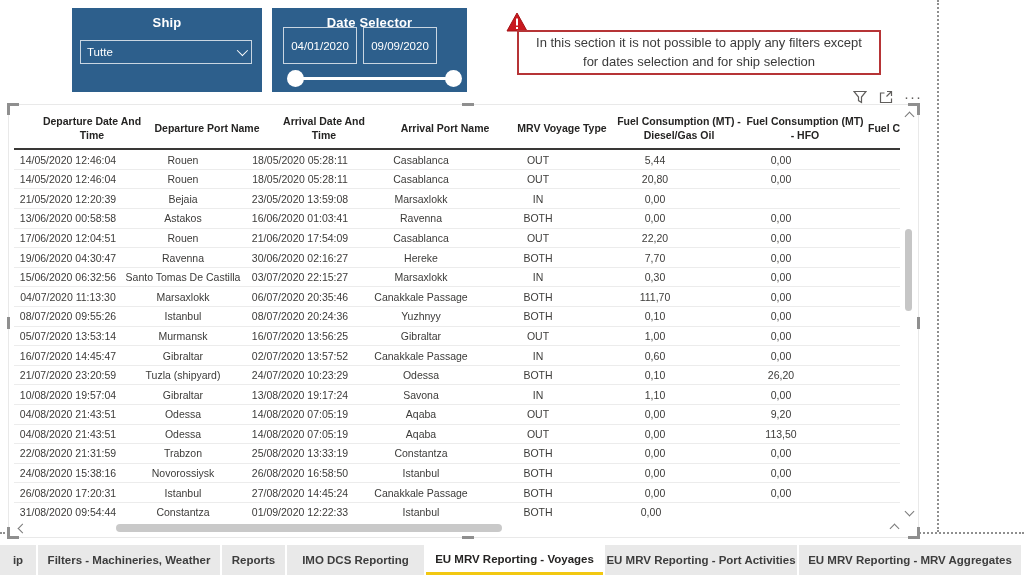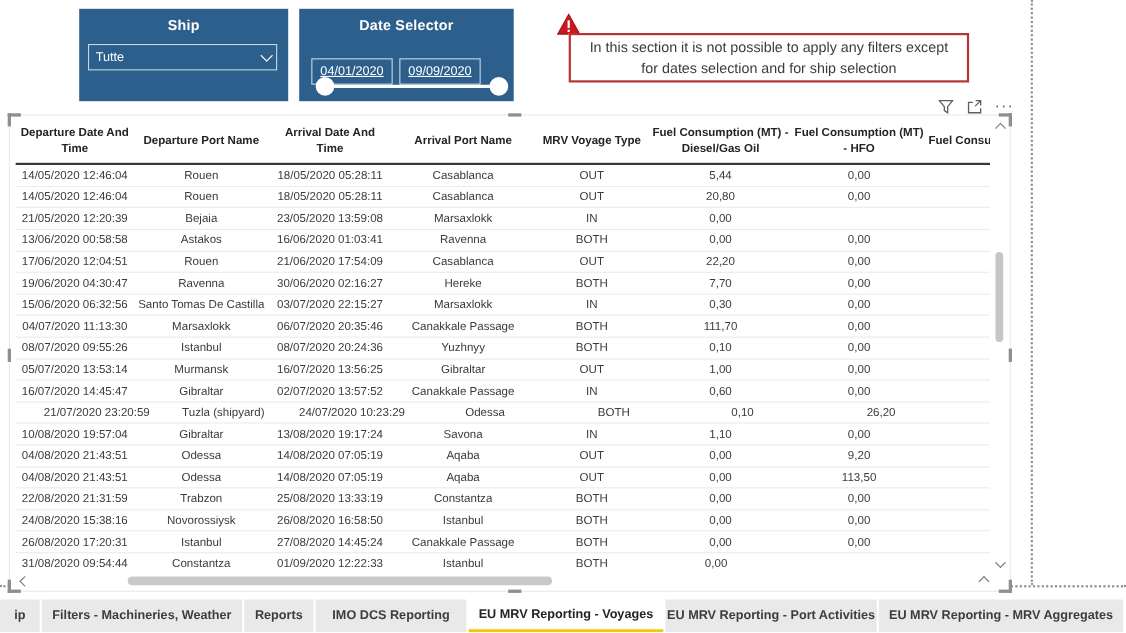--- a/index.html
+++ b/index.html
@@ -12,22 +12,22 @@
 
   
   .panel{position:absolute;background:#2d5f8c;color:#fff;}
   .panel-ship{left:72px;top:8px;width:190px;height:84px;}
   .panel-date{left:272px;top:8px;width:195px;height:84px;}
   .panel-title{text-align:center;font-weight:bold;font-size:13px;padding-top:7px;letter-spacing:.2px;}
   .dropdown{position:absolute;left:8px;top:32px;width:172px;height:24px;border:1px solid #c9d6e2;
     display:flex;align-items:center;font-size:11.5px;padding:0 6px;box-sizing:border-box;cursor:pointer;}
   .dropdown .chev{margin-left:auto;width:7px;height:7px;border-right:1.6px solid #fff;border-bottom:1.6px solid #fff;
     transform:rotate(45deg) translateY(-2px);}
-  .datebox{position:absolute;top:45px;height:24px;border:1px solid #c9d6e2;box-sizing:border-box;
-    display:flex;align-items:center;justify-content:center;font-size:11.5px;text-decoration:underline;}
+  .datebox{position:absolute;top:19px;height:37px;border:1px solid #c9d6e2;box-sizing:border-box;
+    display:flex;align-items:center;justify-content:center;font-size:11.5px;}
   .datebox.start{left:11px;width:74px;}
   .datebox.end{left:91px;width:74px;}
   .slider-track{position:absolute;left:22px;top:69px;width:160px;height:3px;background:#fff;border-radius:2px;}
   .slider-handle{position:absolute;top:62px;width:17px;height:17px;border-radius:50%;background:#fff;cursor:pointer;}
   .slider-handle.start{left:15px;}
   .slider-handle.end{left:173px;}
 
   
   .warn-box{position:absolute;left:517px;top:30px;width:364px;height:45px;border:2px solid #b63436;background:#fff;
     display:flex;align-items:center;justify-content:center;text-align:center;font-size:13px;color:#3b3b3b;line-height:1.45;padding:0 8px;box-sizing:border-box;}
@@ -130,21 +130,21 @@
     <div class="handle h-tr"></div>
     <div class="handle h-bl"></div>
     <div class="handle h-br"></div>
     <div class="handle h-t"></div>
     <div class="handle h-b"></div>
     <div class="handle h-l"></div>
     <div class="handle h-r"></div>
 
     <div class="tbl">
       <div class="thead">
-          <div class="th" style="width: 108px;">Departure Date And Time</div>
+          <div class="th" style="width: 108px; margin-left: 24px;">Departure Date And Time</div>
           <div class="th" style="width: 122px;">Departure Port Name</div>
           <div class="th" style="width: 112px;">Arrival Date And Time</div>
           <div class="th" style="width: 130px;">Arrival Port Name</div>
           <div class="th" style="width: 104px;">MRV Voyage Type</div>
           <div class="th" style="width: 130px;">Fuel Consumption (MT) - Diesel/Gas Oil</div>
           <div class="th" style="width: 122px;">Fuel Consumption (MT) - HFO</div>
           <div class="th th-clip" style="width: 67px;">Fuel Consu</div>
         </div>
       <div>
           <div class="tr">
@@ -251,21 +251,21 @@
             <div class="td" style="width: 108px;">16/07/2020 14:45:47</div>
             <div class="td" style="width: 122px;">Gibraltar</div>
             <div class="td" style="width: 112px;">02/07/2020 13:57:52</div>
             <div class="td" style="width: 130px;">Canakkale Passage</div>
             <div class="td" style="width: 104px;">IN</div>
             <div class="td" style="width: 130px;">0,60</div>
             <div class="td" style="width: 122px;">0,00</div>
             <div class="td td-clip" style="width: 67px;">1</div>
           </div>
           <div class="tr">
-            <div class="td" style="width: 108px; margin-left: 20px;">21/07/2020 23:20:59</div>
+            <div class="td" style="width: 108px;">21/07/2020 23:20:59</div>
             <div class="td" style="width: 122px;">Tuzla (shipyard)</div>
             <div class="td" style="width: 112px;">24/07/2020 10:23:29</div>
             <div class="td" style="width: 130px;">Odessa</div>
             <div class="td" style="width: 104px;">BOTH</div>
             <div class="td" style="width: 130px;">0,10</div>
             <div class="td" style="width: 122px;">26,20</div>
             <div class="td td-clip" style="width: 67px;"></div>
           </div>
           <div class="tr">
             <div class="td" style="width: 108px;">10/08/2020 19:57:04</div>

